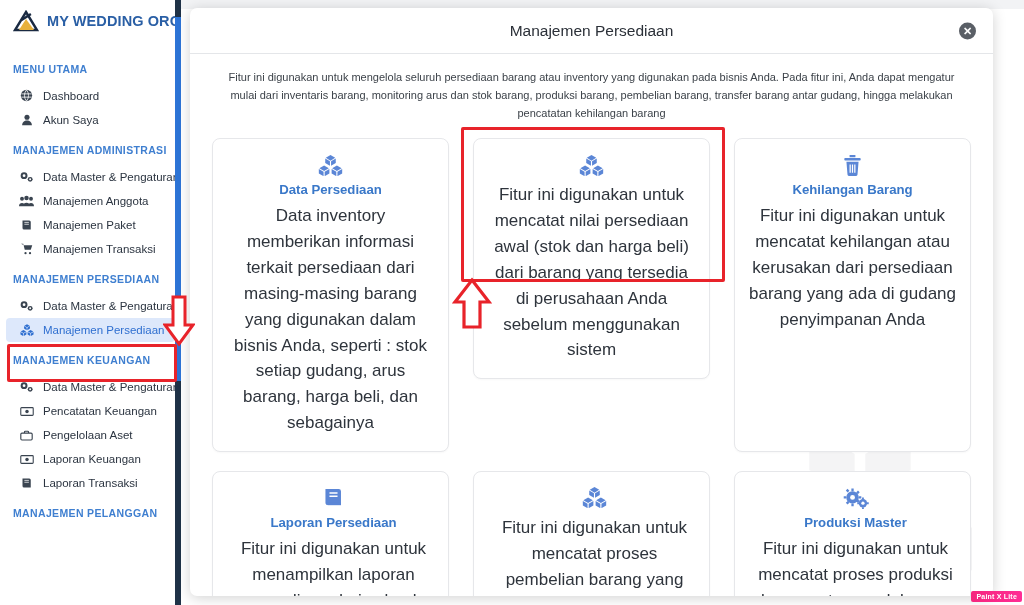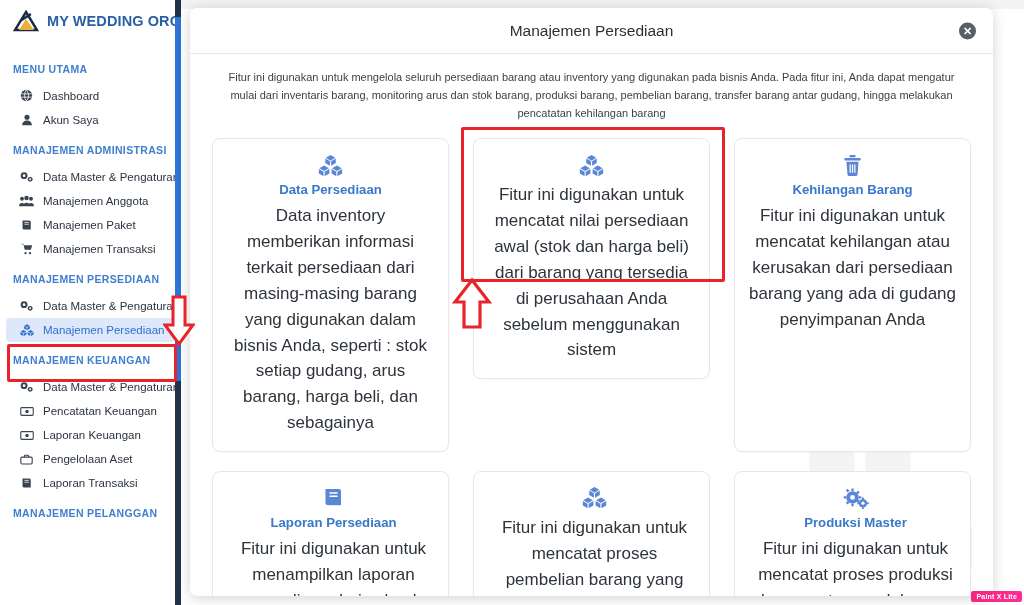--- a/index.html
+++ b/index.html
@@ -305,35 +305,35 @@
         <span class="ico">
           <svg viewBox="0 0 18 13" width="14" height="11" fill="none" stroke="currentColor" stroke-width="1.4">
               <rect x="1" y="1.5" width="16" height="10" rx="1"></rect>
               <circle cx="9" cy="6.5" r="2.2" fill="currentColor" stroke="none"></circle>
             </svg>
         </span>
         <span>Pencatatan Keuangan</span>
       </div>
       <div class="nav-item">
         <span class="ico">
+          <svg viewBox="0 0 16 13" width="13" height="11" fill="none" stroke="currentColor" stroke-width="1.4">
+              <rect x="1" y="3.5" width="14" height="8.5" rx="1.4"></rect>
+              <path d="M5.5 3.5V2.2a1 1 0 011-1h3a1 1 0 011 1v1.3"></path>
+            </svg>
+        </span>
+        <span>Pengelolaan Aset</span>
+      </div>
+      <div class="nav-item">
+        <span class="ico">
           <svg viewBox="0 0 18 13" width="14" height="11" fill="none" stroke="currentColor" stroke-width="1.4">
               <rect x="1" y="1.5" width="16" height="10" rx="1"></rect>
               <circle cx="9" cy="6.5" r="2.2" fill="currentColor" stroke="none"></circle>
             </svg>
         </span>
         <span>Laporan Keuangan</span>
-      </div>
-      <div class="nav-item">
-        <span class="ico">
-          <svg viewBox="0 0 16 13" width="13" height="11" fill="none" stroke="currentColor" stroke-width="1.4">
-              <rect x="1" y="3.5" width="14" height="8.5" rx="1.4"></rect>
-              <path d="M5.5 3.5V2.2a1 1 0 011-1h3a1 1 0 011 1v1.3"></path>
-            </svg>
-        </span>
-        <span>Pengelolaan Aset</span>
       </div>
       <div class="nav-item">
         <span class="ico">
           <svg viewBox="0 0 16 16" width="12" height="12" fill="currentColor">
               <path d="M2 2h9a2 2 0 012 2v10H4a2 2 0 01-2-2z"></path>
               <path d="M4.5 4.5h6M4.5 7h6" stroke="#fff" stroke-width="1"></path>
             </svg>
         </span>
         <span>Laporan Transaksi</span>
       </div>

